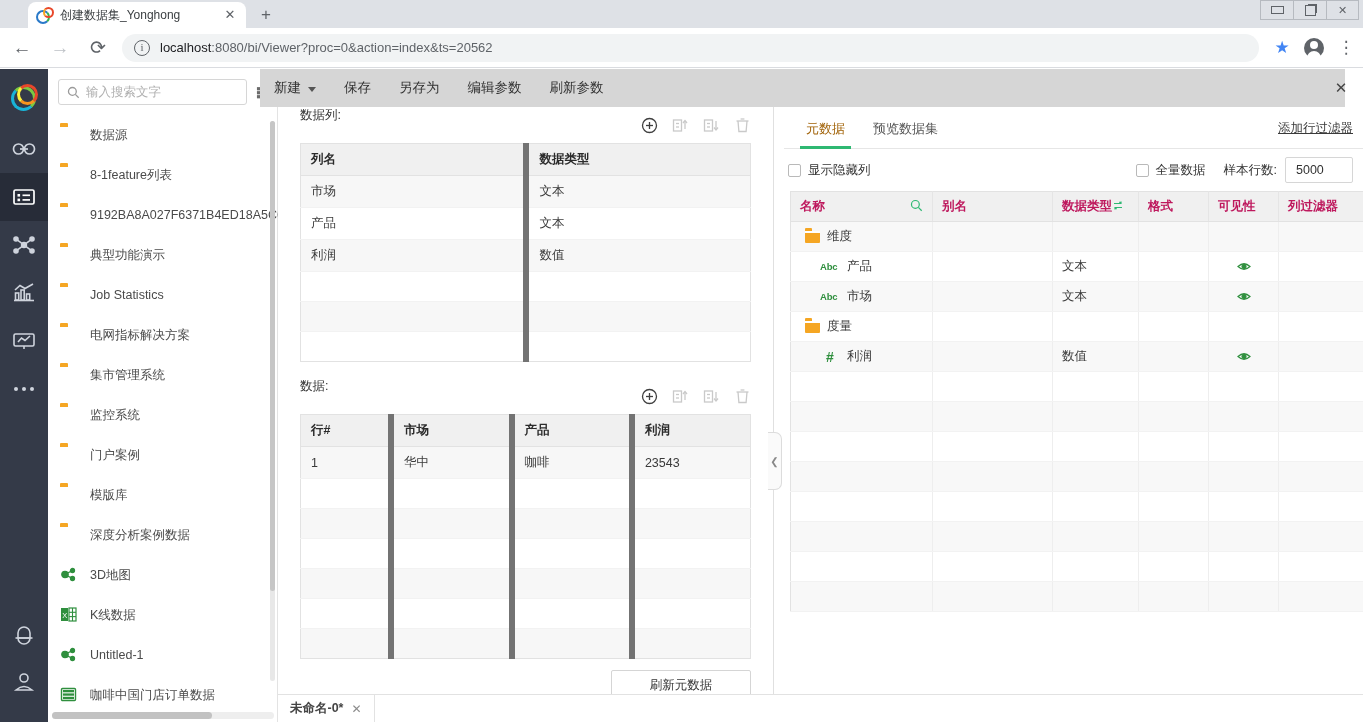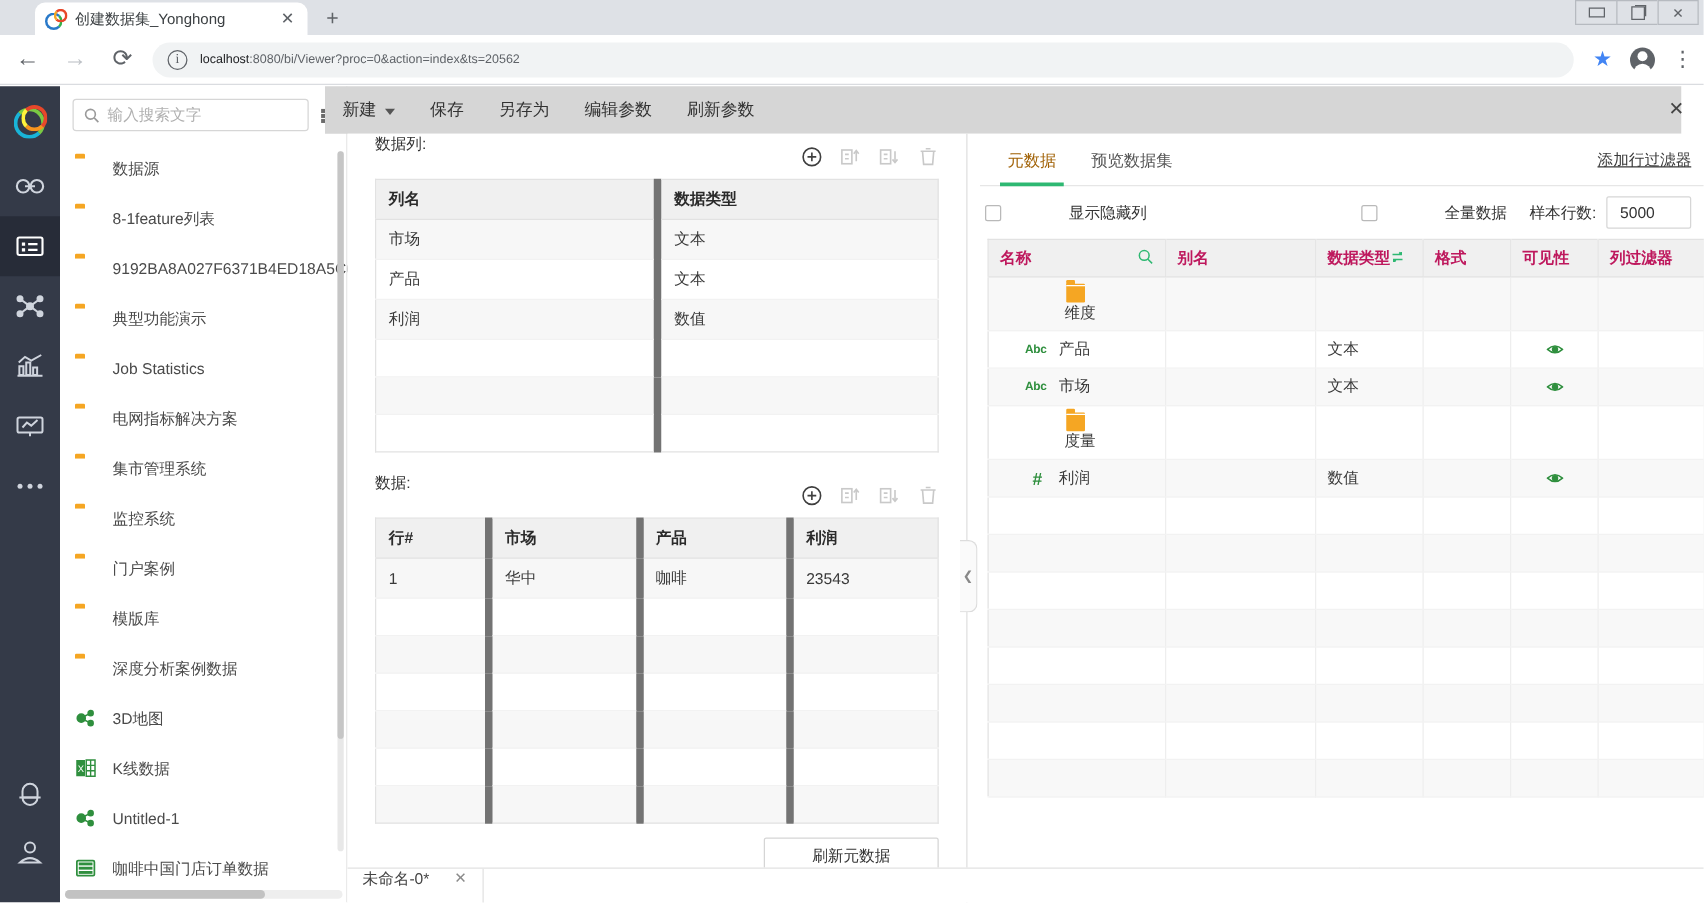--- a/index.html
+++ b/index.html
@@ -71,21 +71,21 @@
   .nav-btn.disabled { color: #bdc1c6; }
   .omnibox {
     flex: 1; height: 28px; margin: 0 8px 0 8px; background: #f1f3f4;
     border-radius: 14px; display: flex; align-items: center; padding: 0 12px;
   }
   .omni-info {
     width: 16px; height: 16px; border: 1.4px solid #5f6368; border-radius: 50%;
     font-size: 11px; line-height: 13px; text-align: center; color: #5f6368;
     margin-right: 10px; flex: 0 0 16px; font-family: "Liberation Serif", serif;
   }
-  .omni-url { font-size: 10px; color: #5f6368; white-space: nowrap; }
+  .omni-url { font-size: 13px; color: #5f6368; white-space: nowrap; }
   .omni-url b { color: #202124; font-weight: normal; }
   .tb-icon {
     width: 30px; height: 30px; display: flex; align-items: center;
     justify-content: center; margin-right: 2px; color: #5f6368; font-size: 16px;
   }
   .star { color: #4285f4; font-size: 17px; }
   .avatar-circle {
     width: 20px; height: 20px; border-radius: 50%; background: #5f6368;
     position: relative;
   }
@@ -280,21 +280,21 @@
     color: #3a3a3a; text-decoration: underline;
   }
   .optrow {
     display: flex; align-items: center; height: 42px; padding: 0 10px 0 4px;
     font-size: 12.5px; color: #333;
   }
   .cbx {
     width: 13px; height: 13px; border: 1px solid #b9b9b9; border-radius: 2px;
     background: #fff; margin-right: 7px; flex: 0 0 13px;
   }
-  .chk-lab { display: flex; align-items: center; gap: 47px; }
+  .chk-lab { display: flex; align-items: center; }
   .spacer { flex: 1; }
   .numinput {
     width: 68px; height: 26px; border: 1px solid #d6d6d6; border-radius: 2px;
     margin-left: 8px; display: flex; align-items: center; padding-left: 10px;
     font-size: 12.5px; color: #333; background: #fff;
   }
 
   .mtable {
     margin: 0 6px; border: 1px solid #e2e2e2; border-collapse: collapse;
     width: 567px; table-layout: fixed;
@@ -307,21 +307,21 @@
   .mtable td {
     font-size: 12.5px; color: #3a3a3a; padding: 5px 9px; height: 30px;
     border-bottom: 1px solid #f2f2f2; border-right: 1px solid #eee;
     vertical-align: middle;
   }
   .mtable tr.alt td { background: #f8f8f8; }
   .mtable th:last-child, .mtable td:last-child { border-right: none; }
   .th-flex { display: flex; align-items: center; }
   .th-flex .spacer { flex: 1; }
   .cell-node { display: flex; align-items: center; }
-  .cell-node.lvl1 { padding-left: 5px; flex-direction: column; }
+  .cell-node.lvl1 { padding-left: 5px; }
   .cell-node.lvl2 { padding-left: 20px; }
   .tree-folder {
     width: 15px; height: 12px; background: #f5a623; border-radius: 1px;
     position: relative; margin-right: 7px; flex: 0 0 15px;
   }
   .tree-folder::before {
     content: ""; position: absolute; left: 0; top: -3px; width: 7px; height: 4px;
     background: #f5a623; border-radius: 1px 1px 0 0;
   }
   .tree-folder::after {
@@ -344,22 +344,22 @@
   }
   .bottomlinks a { color: #333; text-decoration: underline; }
 
   
   .doctabbar {
     position: absolute; left: 278px; bottom: 0; width: 1085px; height: 28px;
     background: #fff; border-top: 1px solid #e2e2e2; display: flex;
     align-items: center;
   }
   .doctab {
-    display: flex; gap: 20px; padding: 0 12px;
-    font-size: 12.5px; color: #444; height: 28px;
+    display: flex; align-items: center; gap: 8px; padding: 0 12px;
+    font-size: 12.5px; color: #444; height: 28px; font-weight: bold;
   }
   .doctab .x { color: #8a8a8a; font-size: 12px; }
   .doctab-rest {
     flex: 1; height: 28px; border-left: 1px solid #e2e2e2;
   }
 </style>
 </head>
 <body>
 
 <div class="browser-titlebar">

